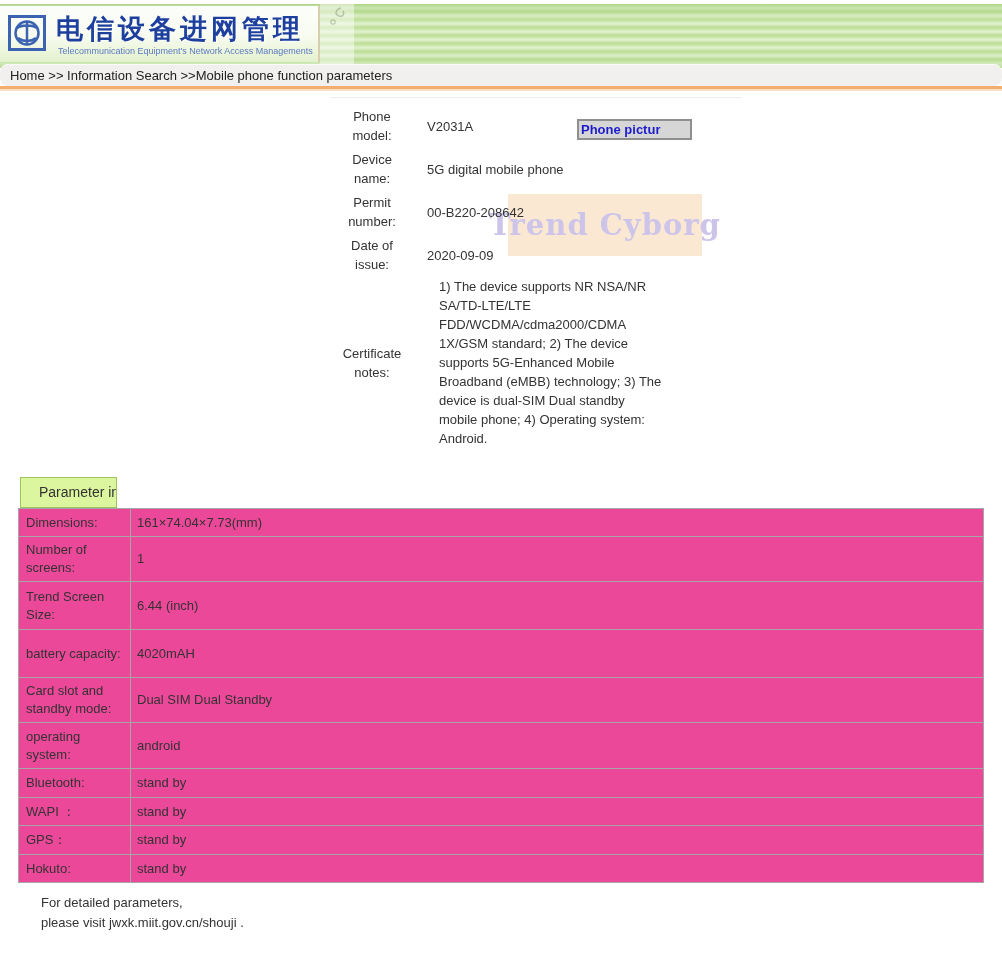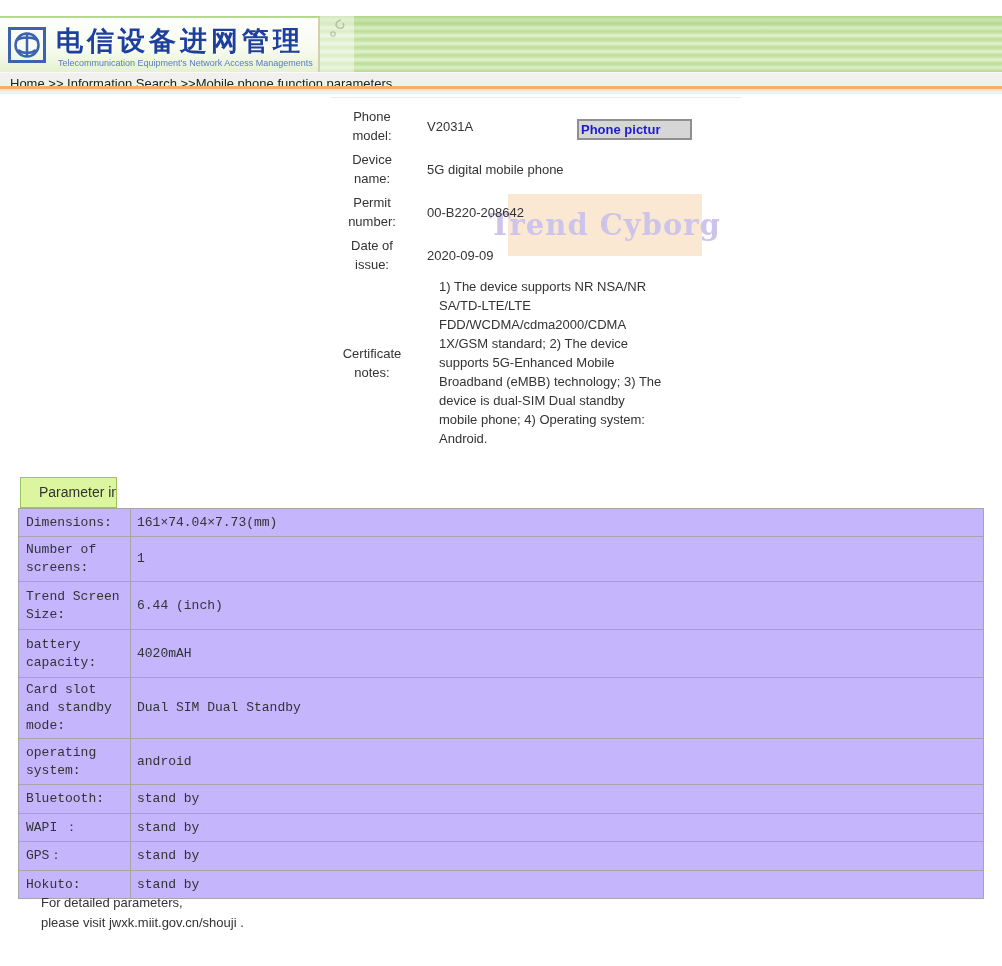--- a/index.html
+++ b/index.html
@@ -1,21 +1,21 @@
 <!DOCTYPE html>
 <html><head>
 <meta charset="utf-8">
 <style>
   html,body { margin:0; padding:0; background:#fff; }
   body { font-family:"Liberation Sans", sans-serif; }
   .page { position:relative; width:1002px; height:966px; overflow:hidden; background:#fff; }
 
   
   .header {
-    position:absolute; top:16px; left:0; width:1002px; height:64px;
+    position:absolute; top:4px; left:0; width:1002px; height:64px;
     background:
       linear-gradient(180deg, rgba(150,198,104,.40) 0px, rgba(150,198,104,0) 16px, rgba(150,198,104,0) 46px, rgba(150,198,104,.25) 64px),
       repeating-linear-gradient(180deg, #bede97 0px, #d3ebbb 2px, #e2f2d1 4px, #c8e4a8 6px, #bede97 8px);
   }
   .header-panel {
     position:absolute; top:2px; left:0; width:318px; height:56px;
     background:linear-gradient(180deg, #fdfefb 0%, #f7fbef 55%, #e3f1cd 100%);
     border-right:2px solid #d6ceac;
   }
   .logo { position:absolute; left:8px; top:9px; }
@@ -23,23 +23,23 @@
     position:absolute; left:56px; top:5px; font-size:27px; font-weight:bold;
     color:#1d3f9e; letter-spacing:4px; white-space:nowrap;
     text-shadow:1px 1px 0 rgba(255,255,255,.7);
   }
   .subtitle { position:absolute; left:58px; top:40px; font-size:9px; color:#5b79c0; white-space:nowrap; }
   .header-fade { position:absolute; left:320px; top:0; width:34px; height:64px; background:rgba(255,255,255,.45); }
   .sketch { position:absolute; left:327px; top:2px; opacity:.45; }
 
   
   .breadcrumb {
-    position:absolute; top:72px; left:0; width:1002px; height:22px; box-sizing:border-box;
+    position:absolute; top:64px; left:0; width:1002px; height:22px; box-sizing:border-box;
     background:#f1f0ee; border-top:1px solid #fbfbfa;
-    line-height:21px; padding-left:10px; font-size:13px; color:#222;
+    line-height:21px; padding-left:10px; font-size:13px; color:#222;border-radius:8px;
   }
   .accent1 { position:absolute; top:86px; left:0; width:1002px; height:3px; background:#f3ae6f; }
   .accent2 { position:absolute; top:89px; left:0; width:1002px; height:2px; background:#fbe2c2; }
 
   
   .form-topline { position:absolute; left:330px; top:97px; width:412px; height:1px; background:#ececec; }
   .fl { position:absolute; left:337px; width:70px; text-align:center; font-size:13px; line-height:19px; color:#333; z-index:1; }
   .fv { position:absolute; left:427px; font-size:13px; line-height:19px; color:#333; white-space:nowrap; z-index:1; }
   .notes { position:absolute; left:439px; top:277px; width:232px; font-size:13px; line-height:19px; color:#333; white-space:pre-line; z-index:1; }
   .photos-btn {
@@ -58,21 +58,21 @@
     color:#cdc4e9; letter-spacing:1px; white-space:nowrap;
   }
 
   
   .tab {
     position:absolute; left:20px; top:477px; width:97px; height:31px; box-sizing:border-box;
     background:#dcf59f; border:1px solid #9cc35c; font-size:14px; line-height:28px;
     padding-left:18px; color:#333; overflow:hidden; white-space:nowrap; cursor:pointer;
   }
   .ptable { position:absolute; left:18px; top:508px; width:966px; border-collapse:collapse; font-size:13px; color:#333; }
-  .ptable td { border:1px solid #a6a6a6; vertical-align:middle; background:#c4b5fd;font-family:Liberation Mono, monospace; }
+  .ptable td { border:1px solid #a6a6a6; vertical-align:middle; background:#ec4899; }
   .ptable td.lbl { width:100px; padding:3px 4px 3px 7px; line-height:18px; }
   .ptable td.val { padding:3px 4px 3px 6px; line-height:18px; }
 
   .footer { position:absolute; left:41px; top:893px; font-size:13px; line-height:20px; color:#333; white-space:pre-line; }
 </style>
 </head>
 <body>
 
 <div class="page">
 

